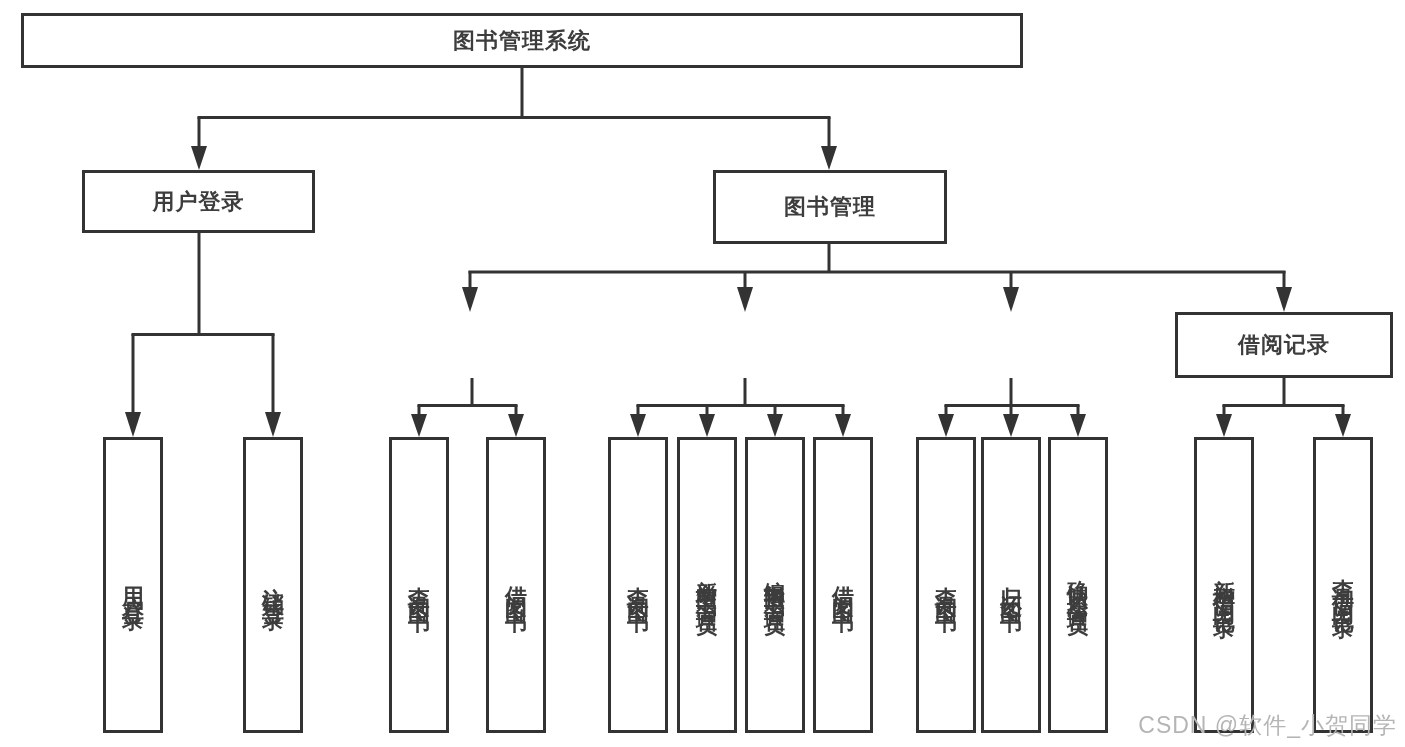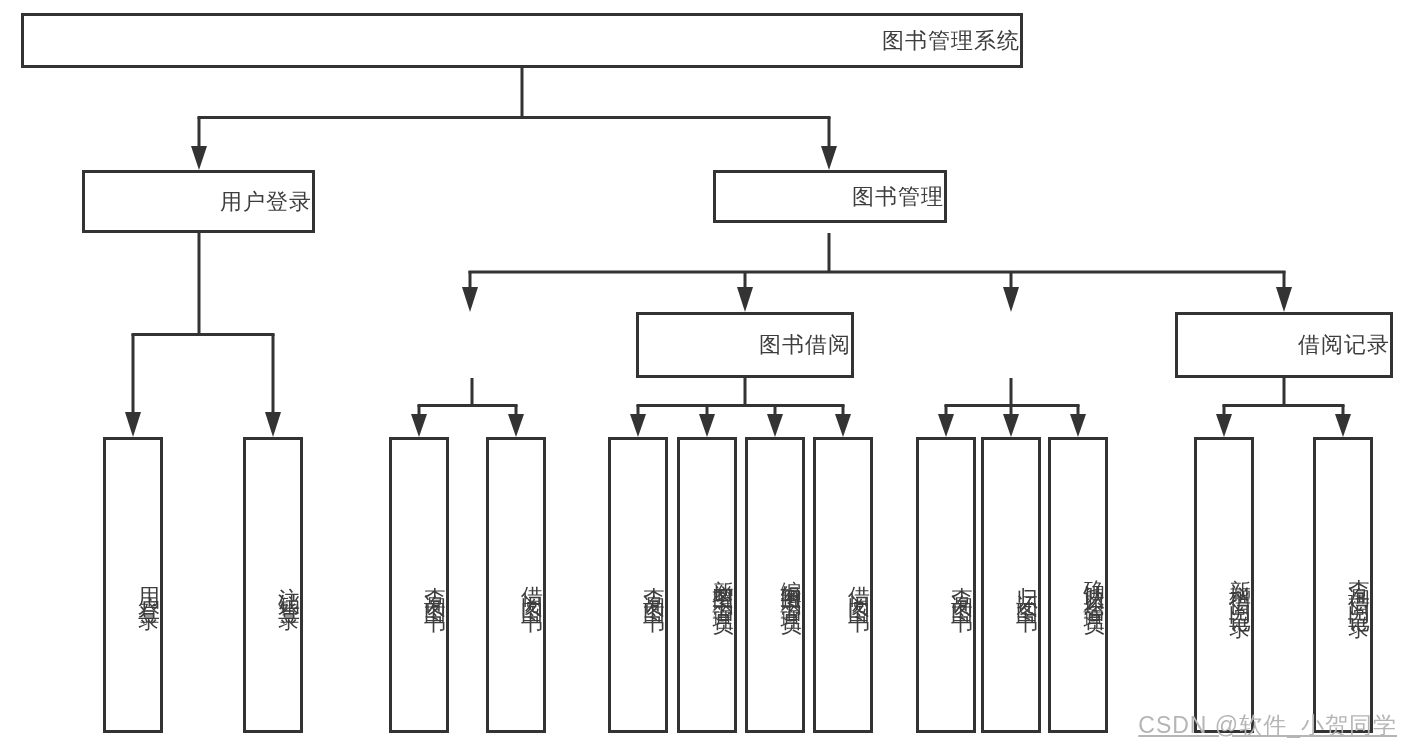--- a/index.html
+++ b/index.html
@@ -18,42 +18,42 @@
   }
   .wires{position:absolute;left:0;top:0;width:1405px;height:747px;}
   .wires line{stroke:var(--line);stroke-width:3;}
   .wires polygon{fill:var(--line);}
   .box{
     position:absolute;
     box-sizing:border-box;
     border:3px solid var(--line);
     background:var(--bg);
     color:var(--text);
-    display:flex;align-items:center;justify-content:flex-end;
+    display:flex;align-items:center;justify-content:center;
     font-size:22px;
     letter-spacing:1px;
     z-index:2;
+    font-weight:bold;
   }
   .box.v span{
     writing-mode:vertical-rl;
     text-orientation:upright;
     letter-spacing:8px;
     line-height:1;
     white-space:nowrap;
   }
   .box.v.long span{letter-spacing:5px;font-size:21px;}
   .watermark{
     position:absolute;
     right:8px;bottom:6px;
     color:var(--wm);
     font-size:23px;
     letter-spacing:1px;
     z-index:3;
     pointer-events:none;
-    text-decoration:underline;
   }
 </style>
 </head>
 <body>
 
 <div class="stage">
 
   <svg class="wires" viewBox="0 0 1405 747" xmlns="http://www.w3.org/2000/svg">
 
     <line x1="522" y1="68" x2="522" y2="119"></line>
@@ -116,27 +116,24 @@
     <polygon points="1335,414 1351,414 1343,437"></polygon>
   </svg>
 
   <div class="box" style="left:21px;top:13px;width:1002px;height:55px">
     <span>图书管理系统</span>
   </div>
 
   <div class="box" style="left:82px;top:170px;width:233px;height:63px">
     <span>用户登录</span>
   </div>
-  <div class="box" style="left:713px;top:170px;width:234px;height:53px">
+  <div class="box" style="left:713px;top:170px;width:234px;height:74px">
     <span>图书管理</span>
   </div>
 
-  <div class="box" style="left:636px;top:312px;width:218px;height:66px">
-    <span>图书借阅</span>
-  </div>
   <div class="box" style="left:1175px;top:312px;width:218px;height:66px">
     <span>借阅记录</span>
   </div>
 
   <div class="box v" style="left:103px;top:437px;width:60px;height:296px">
     <span>用户登录</span>
   </div>
   <div class="box v" style="left:243px;top:437px;width:60px;height:296px">
     <span>注销登录</span>
   </div>

